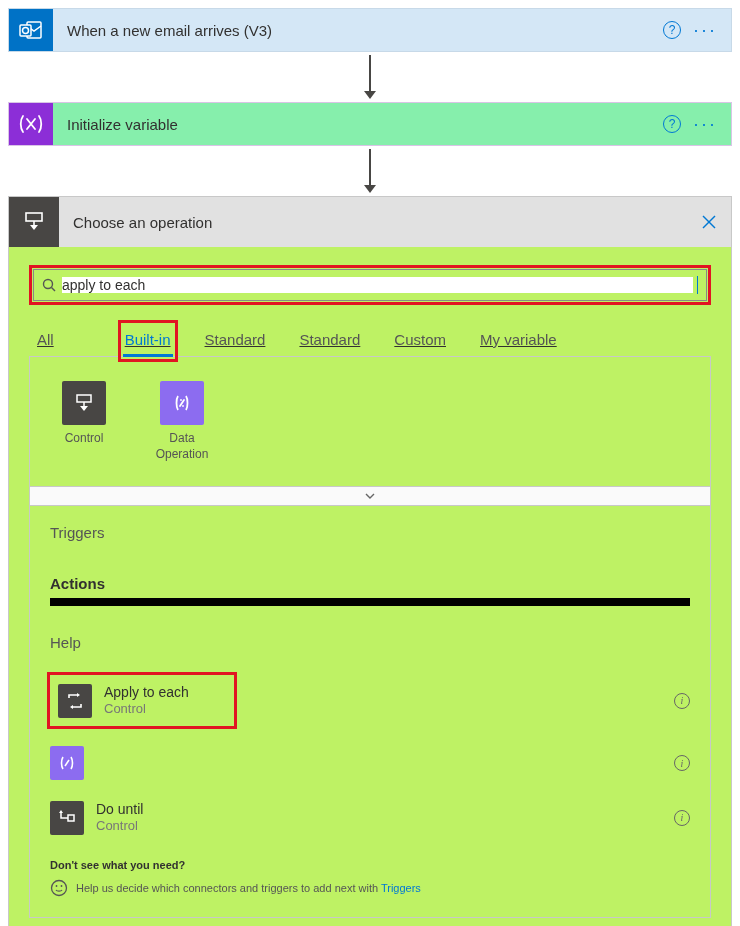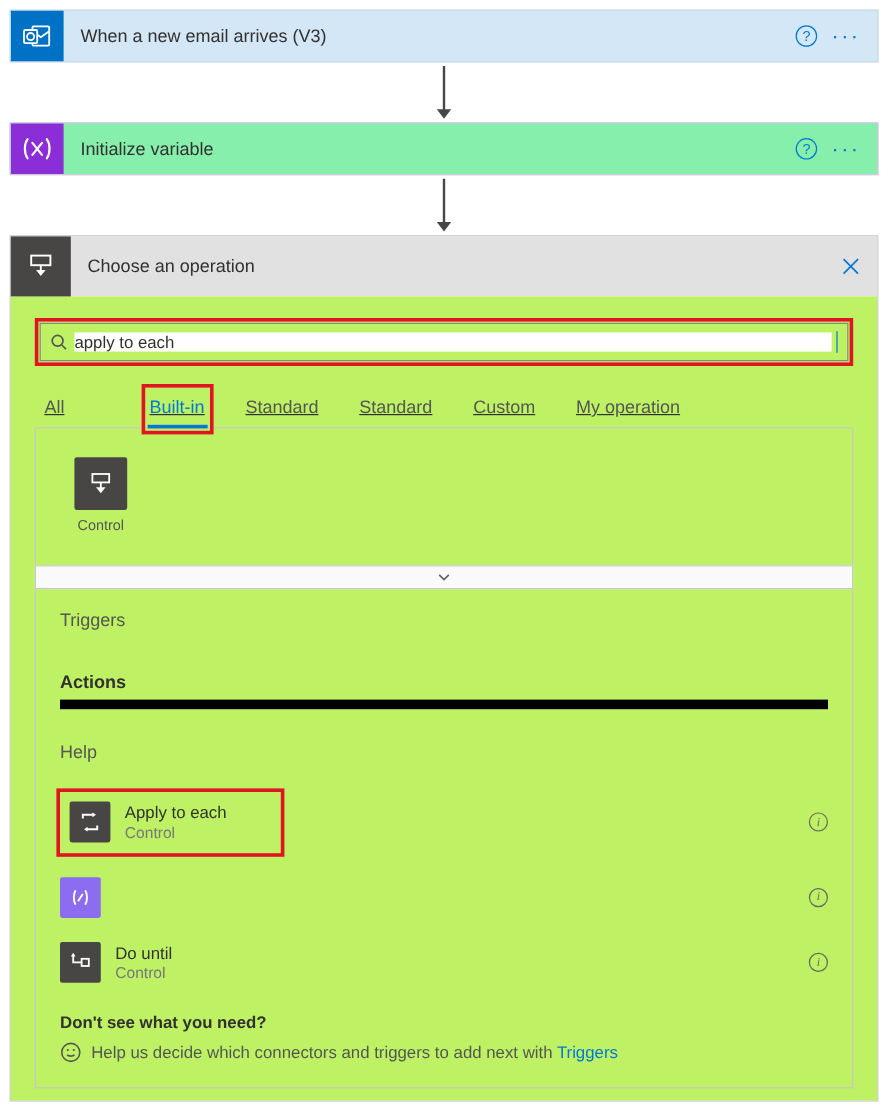--- a/index.html
+++ b/index.html
@@ -231,21 +231,21 @@
     font-size: 10px;
     color: #666;
     font-style: italic;
     font-family: Georgia, serif;
   }
   .action-list { display: flex; flex-direction: column; gap: 20px; }
   .action-line { display:flex; align-items: center; }
   .action-line .left { display:flex; align-items:center; gap:12px; }
   .footer-hint {
     margin-top: 24px;
-    font-size: 14px;
+    font-size: 11px;
   }
   .footer-hint .q { font-weight: 600; margin-bottom: 8px; }
   .footer-hint .row { display:flex; align-items:center; gap:8px; color:#555; }
   .footer-hint a { color:#0078d4; text-decoration:none; }
   svg { display:block; }
 </style>
 </head>
 <body>
 
 <div class="container">
@@ -327,34 +327,45 @@
           <span style="width:1px;height:18px;background:#0078d4;margin-left:-2px"></span>
         </div>
       </div>
 
       <div class="cat-tabs">
         <div class="cat-tab">All</div>
         <div class="cat-tab active boxed">Built-in</div>
         <div class="cat-tab">Standard</div>
         <div class="cat-tab">Standard</div>
         <div class="cat-tab">Custom</div>
-        <div class="cat-tab">My operation</div>
+        <div class="cat-tab">My variable</div>
       </div>
 
       <div class="connectors-box" style="margin-top:-1px">
         <div class="connectors">
           <div class="connector">
             <div class="tile tile-control">
               <svg width="22" height="22" viewBox="0 0 22 22" fill="none">
                 <rect x="4" y="3" width="14" height="7" stroke="#fff" stroke-width="1.5"></rect>
                 <line x1="11" y1="10" x2="11" y2="15" stroke="#fff" stroke-width="1.5"></line>
                 <polygon points="7,14 15,14 11,19" fill="#fff"></polygon>
               </svg>
             </div>
             <div class="label">Control</div>
+          </div>
+          <div class="connector">
+            <div class="tile tile-dataop">
+              <svg width="22" height="22" viewBox="0 0 22 22" fill="none">
+                <path d="M7 4 C5 7 5 15 7 18" stroke="#fff" stroke-width="1.8"></path>
+                <path d="M15 4 C17 7 17 15 15 18" stroke="#fff" stroke-width="1.8"></path>
+                <path d="M9 14 L13 8 M10 8 L10 8.01 M12 14 L12 14.01" stroke="#fff" stroke-width="1.8" stroke-linecap="round"></path>
+              </svg>
+            </div>
+            <div class="label" style="white-space:pre-line">Data
+Operation</div>
           </div>
         </div>
       </div>
 
       <div class="collapse-bar">
         <svg width="12" height="8" viewBox="0 0 12 8">
           <polyline points="2,2 6,6 10,2" stroke="#666" stroke-width="1.4" fill="none"></polyline>
         </svg>
       </div>
 

